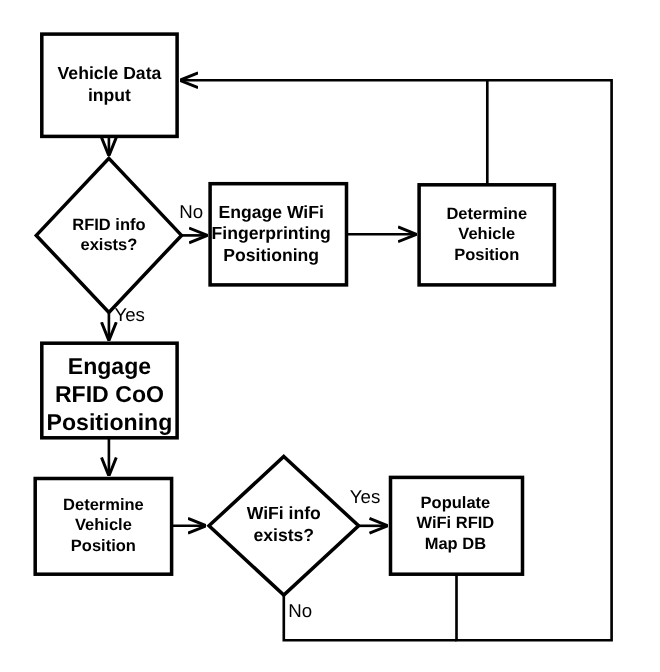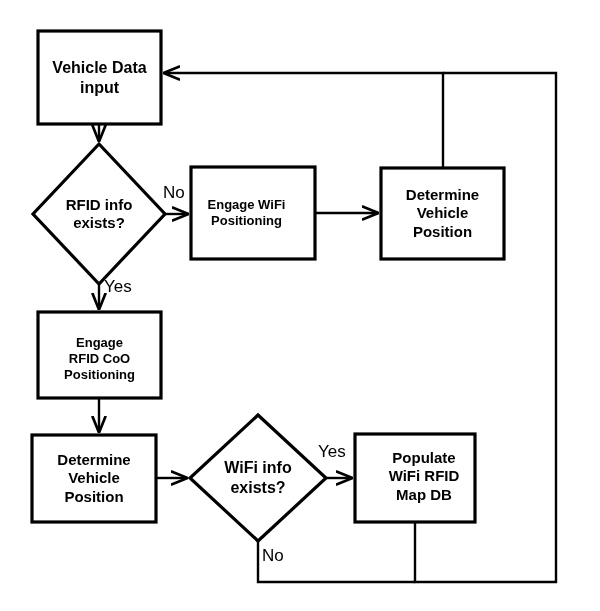--- a/index.html
+++ b/index.html
@@ -100,49 +100,50 @@
   <div class="node-label" style="left:38px; top:31px; width:123px; height:93px; font-size:16px;">
     <span>Vehicle Data</span>
     <span>input</span>
   </div>
 
   <div class="node-label" style="left:33px; top:144px; width:132px; height:140px; font-size:15px;">
     <span>RFID info</span>
     <span>exists?</span>
   </div>
 
-  <div class="node-label" style="left:189px; top:167px; width:115px; height:92px; font-size:13px;">
+  <div class="node-label" style="left:189px; top:167px; width:115px; height:92px; font-size:16px;">
     <span>Engage WiFi</span>
+    <span>Fingerprinting</span>
     <span>Positioning</span>
   </div>
 
   <div class="node-label" style="left:381px; top:168px; width:123px; height:91px; font-size:15px;">
     <span>Determine</span>
     <span>Vehicle</span>
     <span>Position</span>
   </div>
 
-  <div class="node-label" style="left:38px; top:312px; width:123px; height:94px; font-size:13px;">
+  <div class="node-label" style="left:38px; top:312px; width:123px; height:94px; font-size:21px;">
     <span>Engage</span>
     <span>RFID CoO</span>
     <span>Positioning</span>
   </div>
 
   <div class="node-label" style="left:32px; top:435px; width:124px; height:87px; font-size:15px;">
     <span>Determine</span>
     <span>Vehicle</span>
     <span>Position</span>
   </div>
 
   <div class="node-label" style="left:190px; top:415px; width:136px; height:126px; font-size:16px;">
     <span>WiFi info</span>
     <span>exists?</span>
   </div>
 
-  <div class="node-label" style="left:364px; top:434px; width:120px; height:85px; font-size:15px;">
+  <div class="node-label" style="left:354px; top:434px; width:120px; height:85px; font-size:15px;">
     <span>Populate</span>
     <span>WiFi RFID</span>
     <span>Map DB</span>
   </div>
 
   <div class="edge-label" style="left:163px; top:183px; font-size:17px;">No</div>
 
   <div class="edge-label" style="left:104px; top:277px; font-size:17px;">Yes</div>
 
   <div class="edge-label" style="left:318px; top:442px; font-size:17px;">Yes</div>

